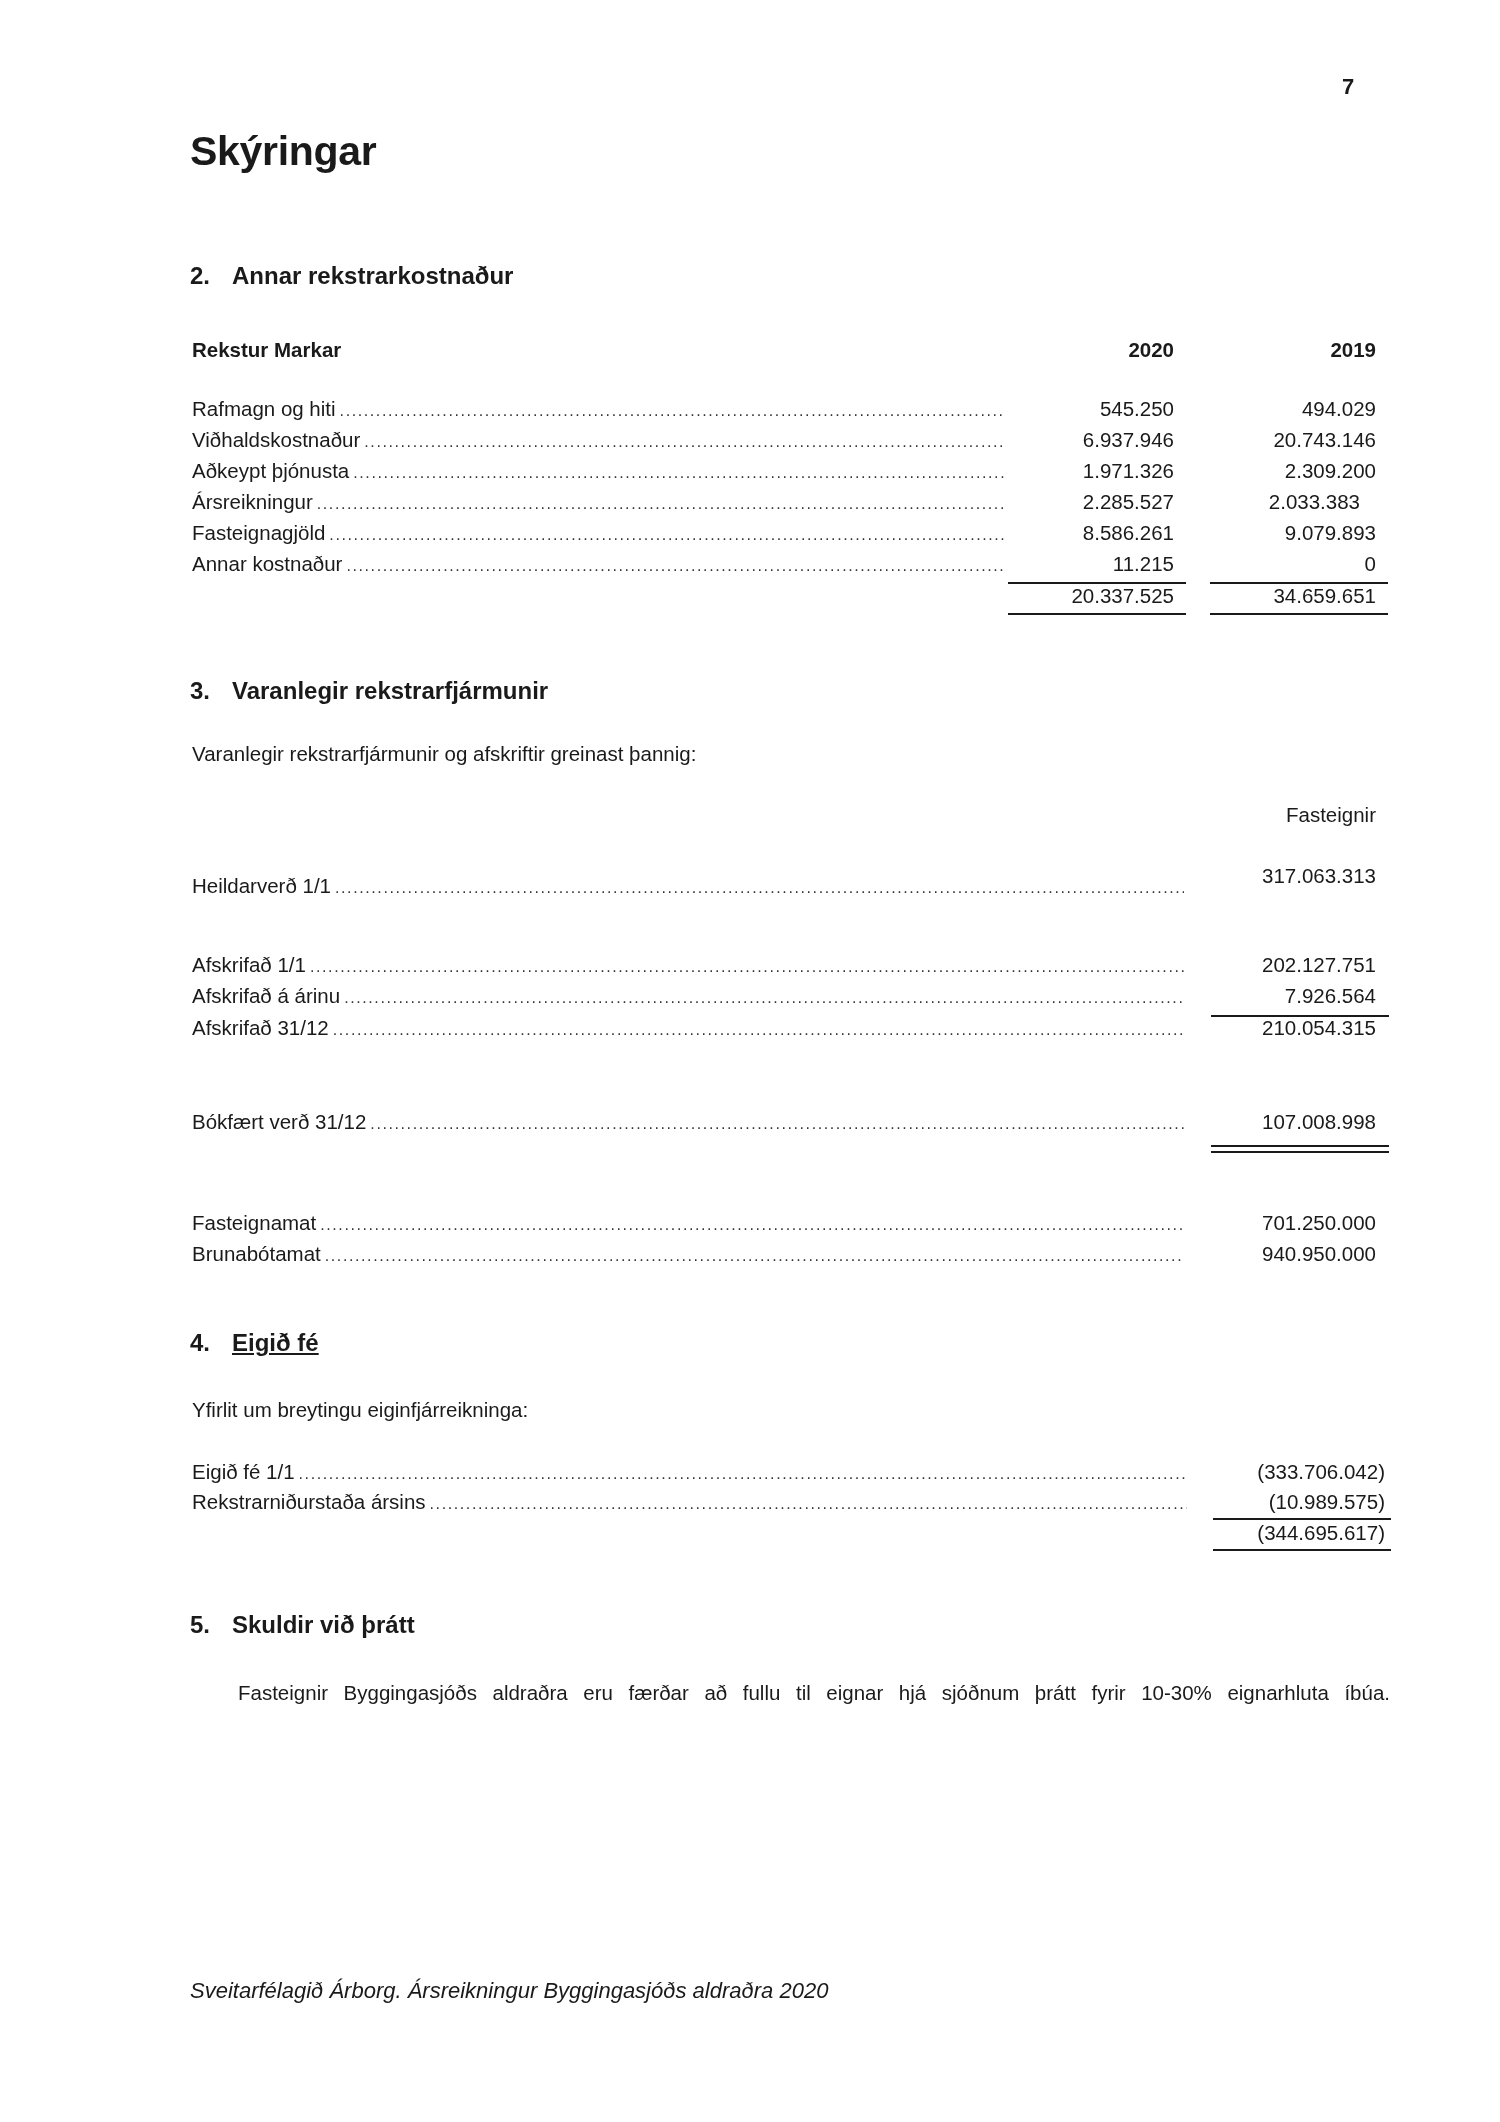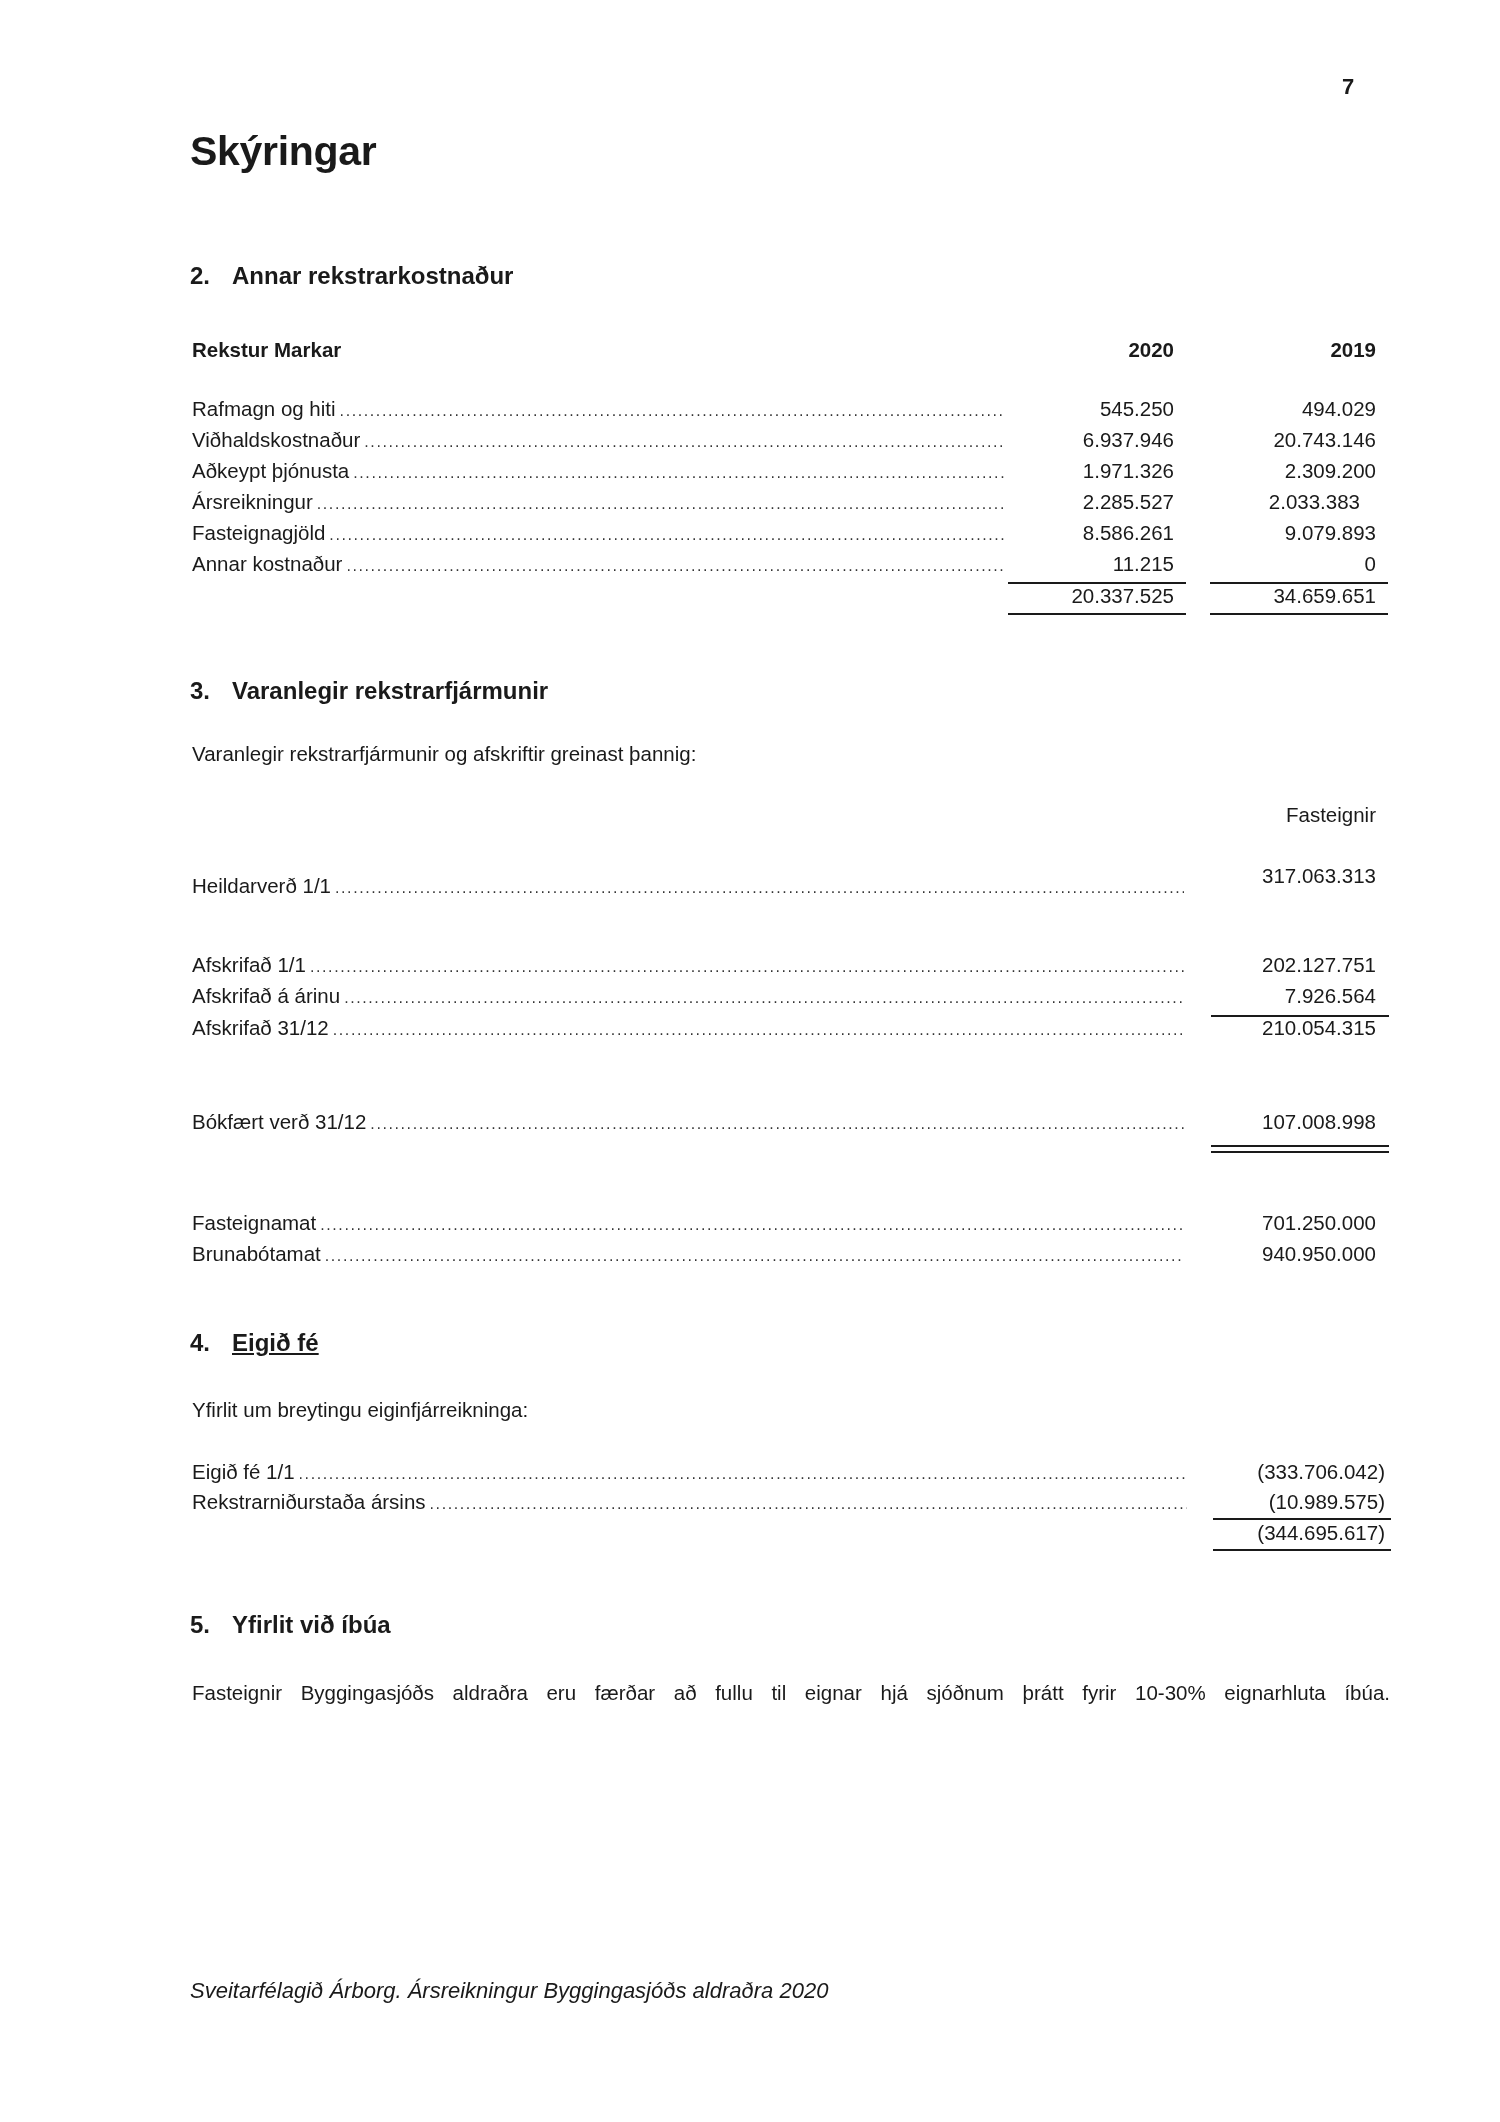--- a/index.html
+++ b/index.html
@@ -155,19 +155,19 @@
       <span class="dots">......................................................................................................................................................................................................</span>
   </div>
   <div class="val" style="left:1200px; width:185px; top:1490px;">(10.989.575)</div>
 
   <div class="rule" style="left:1213px; width:178px; top:1518px;"></div>
   <div class="val" style="left:1200px; width:185px; top:1521px;">(344.695.617)</div>
   <div class="rule" style="left:1213px; width:178px; top:1549px;"></div>
 </div>
 
 <div class="abs sec-head" style="top:1611px;">
-  <span class="num">5.</span><span>Yfirlit við íbúa</span>
+  <span class="num">5.</span><span>Skuldir við þrátt</span>
 </div>
 <div class="para" style="top:1677px;">
-  <div style="text-align: justify; text-align-last: justify;">Fasteignir Byggingasjóðs aldraðra eru færðar að fullu til eignar hjá sjóðnum þrátt fyrir 10-30% eignarhluta íbúa.</div>
+  <div style="text-align: justify; text-align-last: justify; margin-left: 46px;">Fasteignir Byggingasjóðs aldraðra eru færðar að fullu til eignar hjá sjóðnum þrátt fyrir 10-30% eignarhluta íbúa.</div>
 </div>
 
 <div class="abs footer">Sveitarfélagið Árborg. Ársreikningur Byggingasjóðs aldraðra 2020</div>
 
 </body></html>

